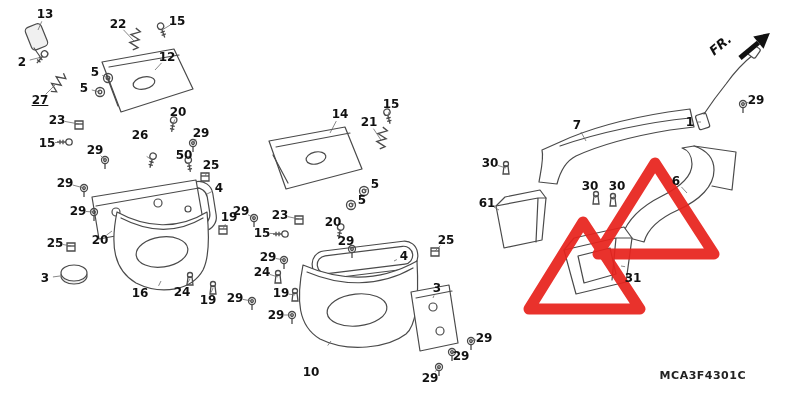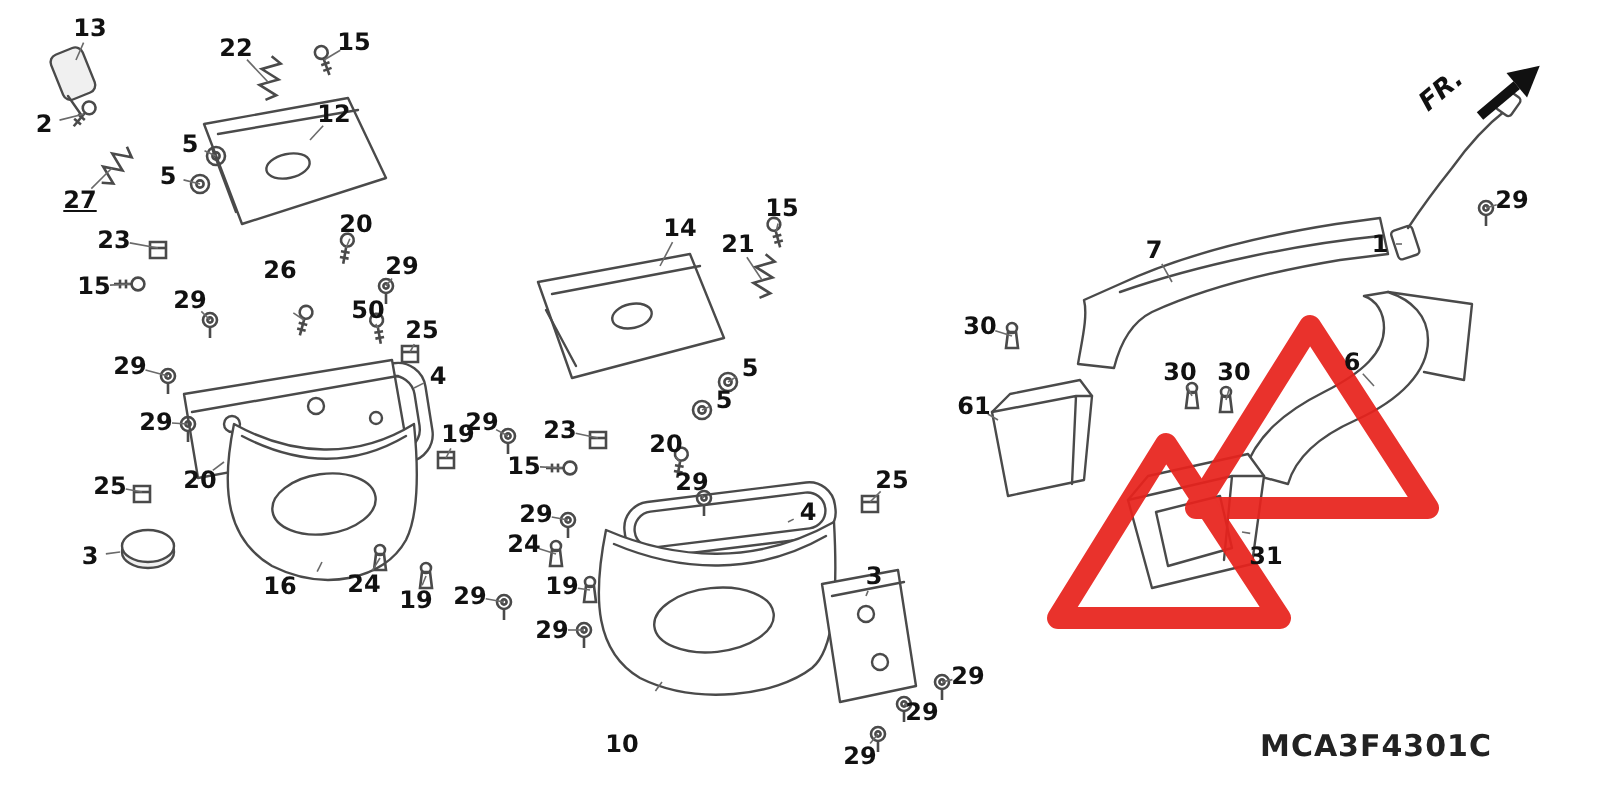--- a/index.html
+++ b/index.html
@@ -11,21 +11,21 @@
   .f0{fill:none}
   .fw{fill:#ffffff}
   .fg{fill:#f0f0f0}
   #hw use{stroke:#4a4a4a;stroke-width:1.3;fill:none}
   #leaders line{stroke:#6a6a6a;stroke-width:0.8}
   .tri{fill:none;stroke:#e8231d;stroke-width:11;stroke-linejoin:round}
   .fr-text{font-size:13px;font-weight:bold;fill:#111;font-style:italic}
   
   .part-label{position:absolute;transform:translate(-50%,-50%);font-size:12px;font-weight:600;
               color:#111;line-height:1;white-space:nowrap}
-  .code{position:absolute;right:54px;bottom:18px;font-size:15px;font-weight:700;color:#222;
+  .code{position:absolute;right:54px;bottom:18px;font-size:11px;font-weight:700;color:#222;
         letter-spacing:.5px}
   .wm-text{position:absolute;left:478px;top:312px;font-size:35px;font-weight:800;line-height:1;
            white-space:nowrap;letter-spacing:0;opacity:.95}
   .wm-a{color:#e8231d}
   .wm-b{color:#8b8f92}
 </style>
 </head>
 <body>
 
 <div class="stage">

